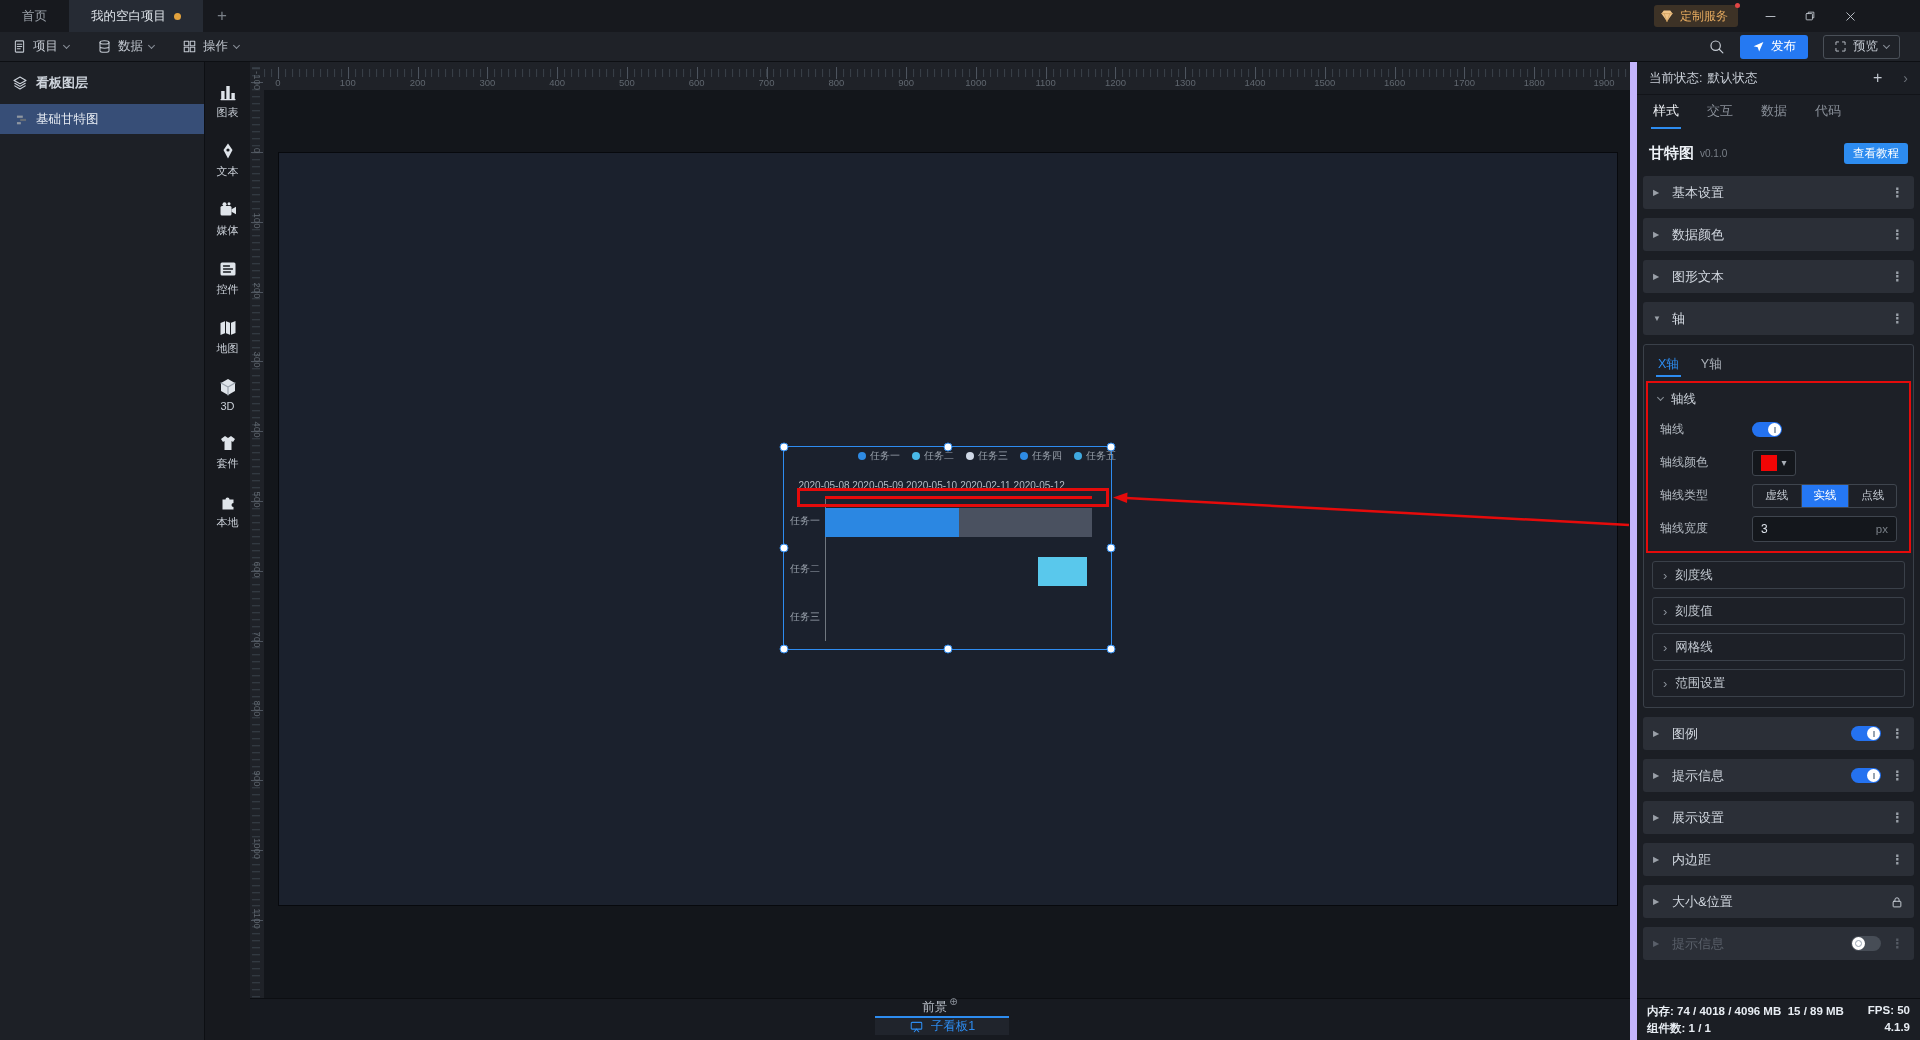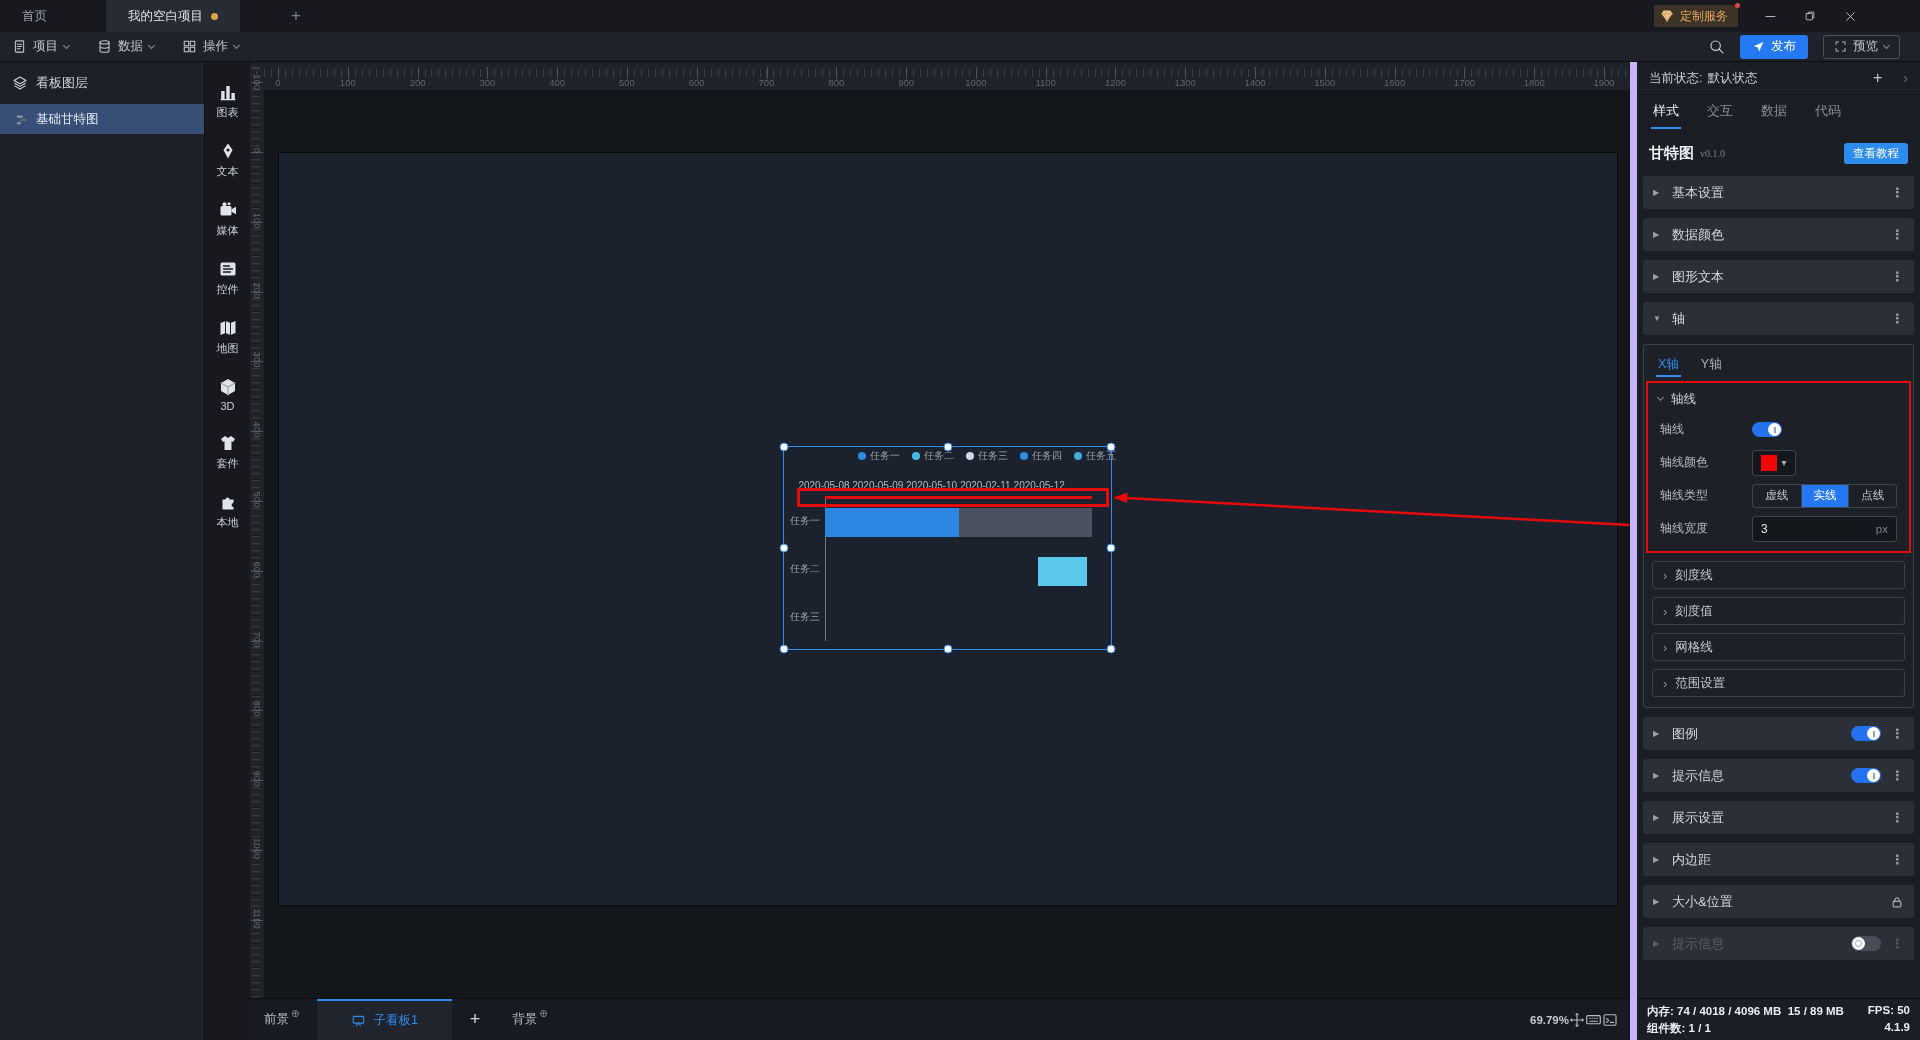--- a/index.html
+++ b/index.html
@@ -5,21 +5,21 @@
   * { margin:0; padding:0; box-sizing:border-box; }
   html,body { background:#0e1013; }
   #app { width:1920px; height:1040px; position:relative; overflow:hidden;
          font-family:"Liberation Sans","DejaVu Sans",sans-serif; color:#c6ccd4; background:#14171c; }
   [data-interactable="true"] { cursor:pointer; }
   svg { display:block; }
   .icn { display:flex; align-items:center; justify-content:center; }
 
   
   #titlebar { height:32px; background:#17191e; display:flex; align-items:stretch; }
-  #tb-tabs { display:flex; align-items:stretch;gap:37px; }
+  #tb-tabs { display:flex; align-items:stretch; }
   .tb-tab { padding:0 22px; display:flex; align-items:center; gap:8px; font-size:12.5px; color:#9aa0a8; }
   .tb-tab.active { background:#262b34; color:#dde2e8; }
   .tb-dot { width:7px; height:7px; border-radius:50%; background:#e2a23d; }
   .tb-plus { width:38px; display:flex; align-items:center; justify-content:center; color:#7a8088; font-size:17px; }
   .tb-right { margin-left:auto; display:flex; align-items:center; gap:12px; padding-right:50px; }
   .badge { height:22px; background:#3d3226; border-radius:3px; display:flex; align-items:center; gap:5px;
            padding:0 10px 0 5px; color:#e5aa5f; font-size:12px; position:relative; }
   .reddot { position:absolute; right:-2px; top:-2px; width:5px; height:5px; border-radius:50%; background:#e04545; }
   .winbtn { width:40px; height:32px; display:flex; align-items:center; justify-content:center; color:#c6ccd4; font-size:16px; }
 
@@ -30,21 +30,21 @@
           transform:rotate(45deg); margin-top:-3px; }
   .tbar-right { margin-left:auto; display:flex; align-items:center; gap:15px; padding-right:8px; }
   .pub { height:24px; background:#2579f2; border-radius:3px; color:#fff; display:flex; align-items:center; gap:6px;
          padding:0 12px; font-size:12.5px; }
   .prev { height:24px; border:1px solid #4a5058; border-radius:3px; display:flex; align-items:center; gap:6px;
           padding:0 10px; font-size:12.5px; color:#c2c8d0; }
 
   
   #main { display:flex; height:978px; }
   #layers { width:205px; background:#1d2026; border-right:1px solid #0d0f13; }
-  .lp-head { height:42px; display:flex; align-items:center; gap:8px; padding:0 12px; font-size:13px; font-weight:normal; color:#ced4dc; }
+  .lp-head { height:42px; display:flex; align-items:center; gap:8px; padding:0 12px; font-size:13px; font-weight:bold; color:#ced4dc; }
   .lp-item { height:30px; display:flex; align-items:center; gap:8px; padding:0 15px; font-size:12.5px; color:#c2c8d0; }
   .lp-item.selected { background:#374e77; color:#e8edf4; }
   #rail { width:45px; background:#17191e; display:flex; flex-direction:column; align-items:center; padding-top:20px; }
   .rail-item { display:flex; flex-direction:column; align-items:center; gap:3px; margin-bottom:21px; color:#c9cfd7; font-size:11px; }
 
   
   #canvas { flex:1; position:relative; background:#13161b; overflow:hidden; }
   #ruler-h { position:absolute; left:14px; right:0; top:0; height:28px; background:#1f2228; }
   #ruler-h .minor { position:absolute; left:0; right:0; top:7px; height:8px;
      background:repeating-linear-gradient(to right,#394049 0 1px,transparent 1px 6.979px); background-position-x:0.08px; }
@@ -69,41 +69,41 @@
   #g-redrect { position:absolute; left:13px; top:41px; width:312px; height:19px; border:3px solid #e50b0b; z-index:4; }
   #g-axisline { position:absolute; left:41px; top:49px; width:267px; height:3px; background:#e50b0b; z-index:4; }
   #g-yaxis { position:absolute; left:41px; top:50px; width:1px; height:144px; background:#70777f; }
   .g-row { position:absolute; left:6px; font-size:10px; color:#9aa2ac; transform:translateY(-50%); }
   .g-bar { position:absolute; }
 
   #annot-arrow { position:absolute; left:0; top:0; z-index:5; pointer-events:none; }
 
   
   #cbar { position:absolute; left:0; right:0; bottom:0; height:42px; background:#171a20; border-top:1px solid #0c0e12;
-          display:flex; align-items:center; z-index:4; }
+          display:flex; align-items:center; z-index:4;flex-direction:column; }
   .cb-item { display:flex; align-items:flex-start; gap:2px; color:#b6bcc4; font-size:12.5px; padding:0 14px; }
   .sup { font-size:10px; color:#8a9099; margin-top:-3px; }
   .cb-tab { height:42px; display:flex; align-items:center; gap:7px; padding:0 34px; background:#20242c;
             border-top:2px solid #2d8cf0; color:#2d8cf0; font-size:12.5px; margin-left:4px; }
   .cb-plus { color:#d2d7de; font-size:18px; padding:0 18px; }
   .cb-right { margin-left:auto; display:flex; align-items:center; gap:0; padding-right:12px; color:#b6bcc4; }
   .zoomtxt { font-size:11.5px; font-weight:bold; color:#c6ccd4; }
 
   
   #rpanel { width:290px; background:#1b1e24; border-left:7px solid #c4b5fd; display:flex; flex-direction:column; }
   .rp-state { height:33px; display:flex; align-items:center; gap:5px; padding:0 12px; font-size:12.5px; color:#c8ced6;
               border-bottom:1px solid #121419; flex-shrink:0; }
   .rp-state .plus { margin-left:auto; font-size:16px; color:#c2c8d0; }
   .rp-state .arr { margin-left:16px; color:#6a7078; font-size:14px; }
   #rp-tabs { height:34px; display:flex; gap:24px; padding:0 14px; align-items:stretch; font-size:13px; flex-shrink:0; }
   .rp-tab { display:flex; align-items:center; color:#8a9099; border-bottom:2px solid transparent; padding:0 2px; }
   .rp-tab.active { color:#f0f3f7; border-bottom-color:#2d8cf0; }
   .rp-title { display:flex; align-items:center; padding:14px 12px 9px; flex-shrink:0; }
   .rp-title .name { font-size:15px; font-weight:bold; color:#edf1f6; }
-  .rp-title .ver { font-size:10px; color:#7a8089; margin-left:6px;font-family:Liberation Serif, serif; }
+  .rp-title .ver { font-size:10px; color:#7a8089; margin-left:6px; }
   .tut { margin-left:auto; background:#2d8cf0; color:#fff; font-size:11.5px; padding:3px 9px; border-radius:3px; }
   #rp-sections { flex:1; overflow:hidden; padding-top:3px; }
   .sec { margin:0 6px 9px; height:33px; background:#2b2f37; border-radius:3px; display:flex; align-items:center;
          gap:9px; padding:0 10px; }
   .sec .tri { font-size:8px; color:#9aa0a8; width:10px; }
   .sec .lbl { font-size:13px; color:#d2d8e0; }
   .sec .right { margin-left:auto; display:flex; align-items:center; gap:10px; }
   .dots { color:#9aa0a8; font-size:13px; font-weight:bold; }
   .sec.disabled .lbl, .sec.disabled .tri { color:#5a606a; }
   .sec.disabled .dots { color:#555b64; }

